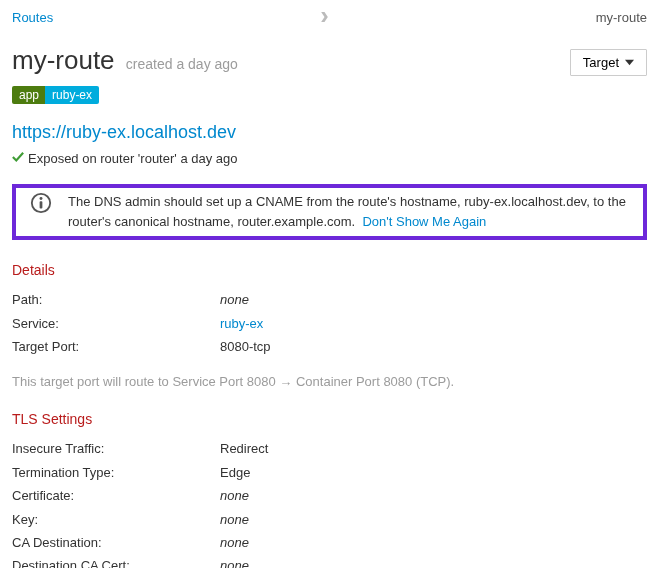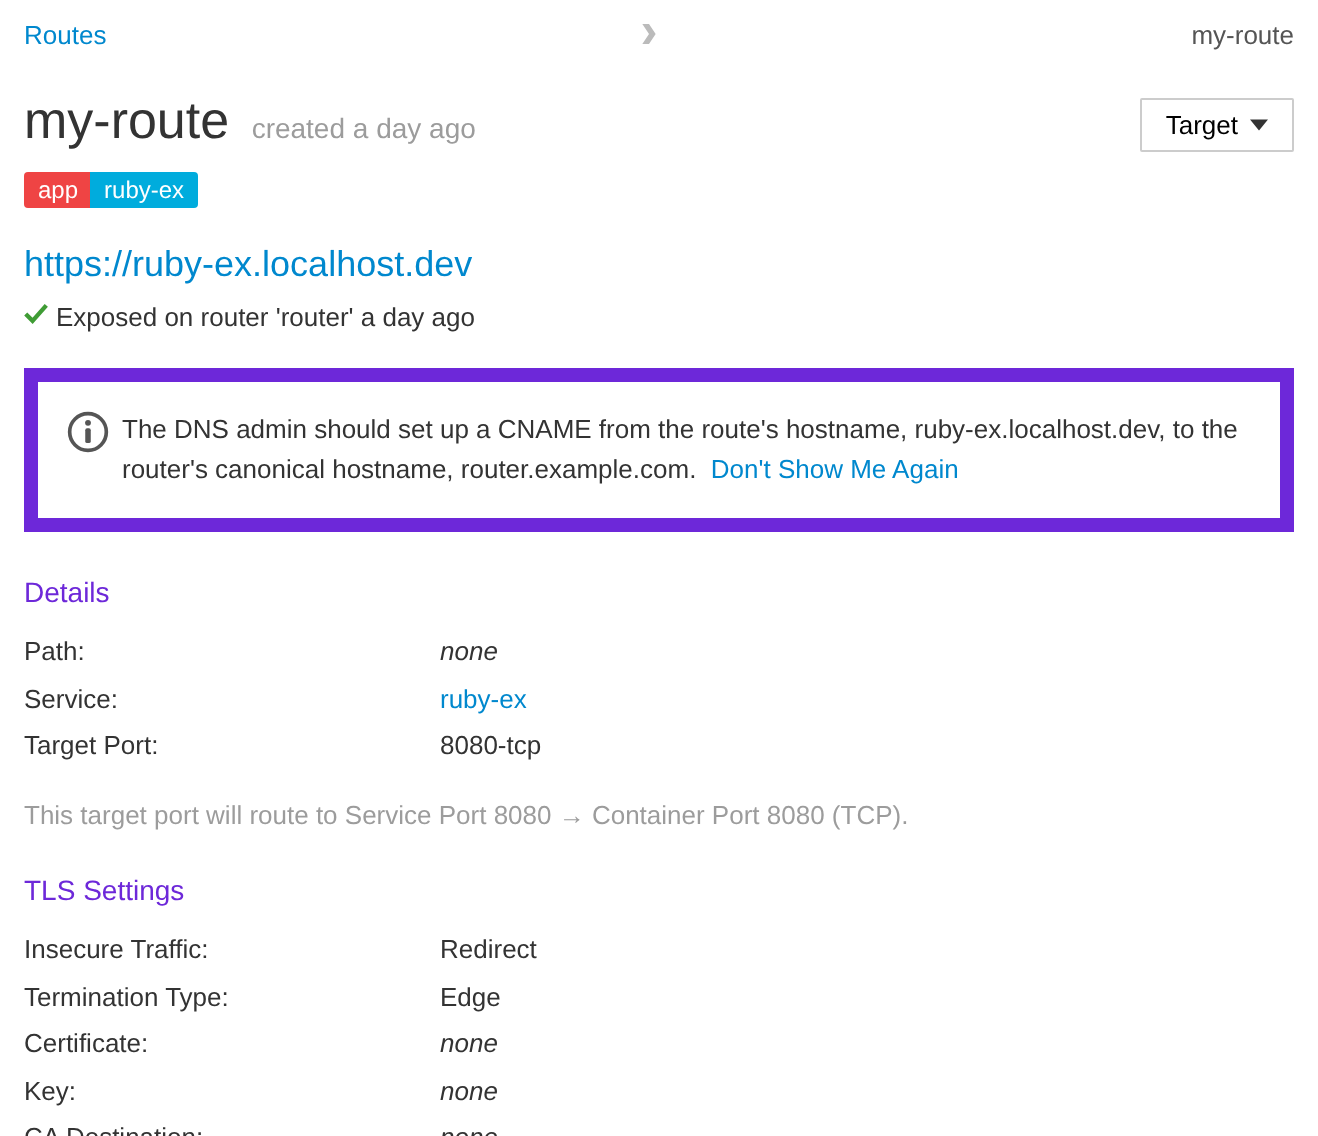--- a/index.html
+++ b/index.html
@@ -45,21 +45,21 @@
     font-size: 13px;
     cursor: pointer;
     display: flex;
     align-items: center;
     gap: 6px;
     border-radius: 1px;
   }
   .actions-btn svg { width: 9px; height: 9px; }
   .tags { margin-bottom: 18px; }
   .tag-key {
-    background: #ef4444;
+    background: #4d7c0f;
     color: #fff;
     font-size: 12px;
     padding: 2px 7px;
     border-radius: 2px 0 0 2px;
     display: inline-block;
   }
   .tag-val {
     background: #00acdd;
     color: #fff;
     font-size: 12px;
@@ -76,38 +76,38 @@
   }
   .status-line {
     display: flex;
     align-items: center;
     gap: 4px;
     font-size: 13px;
     margin-bottom: 18px;
   }
   .status-line svg { width: 12px; height: 12px; flex-shrink: 0; }
   .info-box {
-    border: 7px solid #6d28d9;
+    border: 4px solid #6d28d9;
     background: #fff;
-    padding: 14px 14px;
-    display: flex;
-    gap: 6px;
+    padding: 4px 14px;
+    display: flex;
+    gap: 16px;
     align-items: flex-start;
     margin-bottom: 22px;
   }
   .info-box .icon-wrap svg { width: 22px; height: 22px; }
   .info-box .msg {
     font-size: 13px;
     line-height: 1.55;
     color: #333;
   }
   .section-title {
     font-size: 14px;
     font-weight: 400;
-    color: #6d28d9;
+    color: #b91c1c;
     margin-bottom: 10px;
   }
   .details-table { margin-bottom: 8px; }
   .details-row {
     display: flex;
     font-size: 13px;
     line-height: 1.8;
   }
   .details-row .label {
     font-weight: 400;

